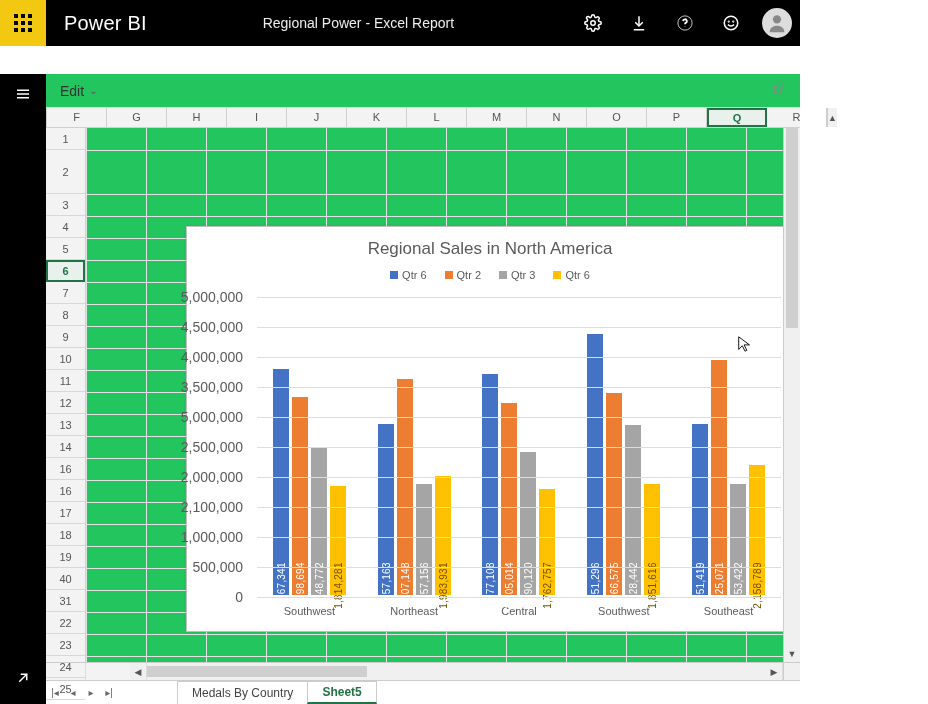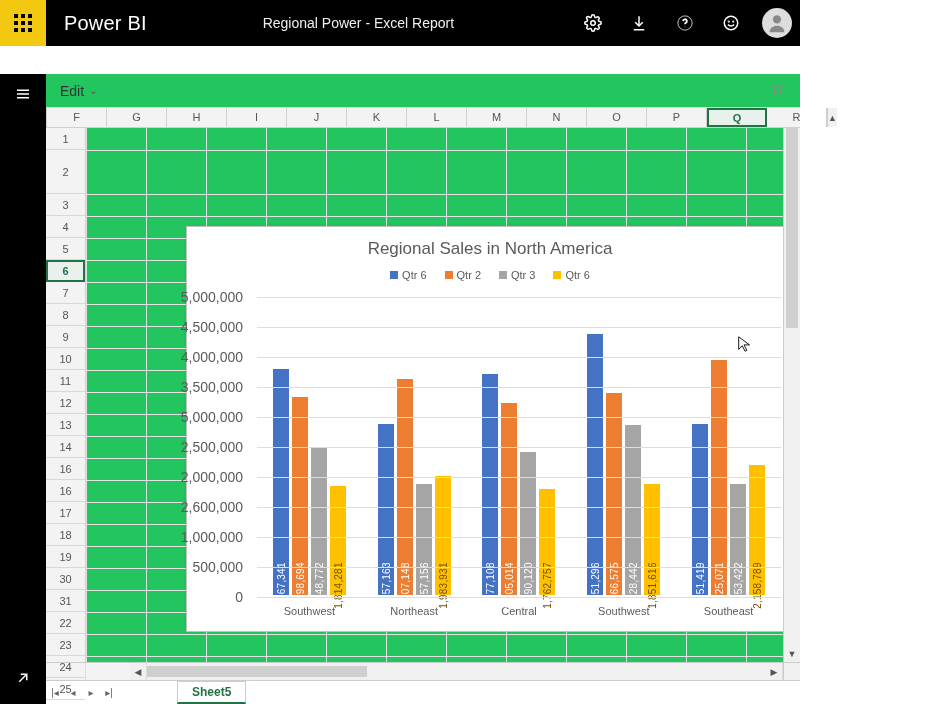--- a/index.html
+++ b/index.html
@@ -223,21 +223,21 @@
             <div class="rh">10</div>
             <div class="rh">11</div>
             <div class="rh">12</div>
             <div class="rh">13</div>
             <div class="rh">14</div>
             <div class="rh">16</div>
             <div class="rh">16</div>
             <div class="rh">17</div>
             <div class="rh">18</div>
             <div class="rh">19</div>
-            <div class="rh">30</div>
+            <div class="rh">40</div>
             <div class="rh">31</div>
             <div class="rh">22</div>
             <div class="rh">23</div>
             <div class="rh">24</div>
             <div class="rh">25</div>
           </div>
 
         <div class="cells" id="cells">
           <div class="gridlines" id="gridlines">
               <div class="gv" style="left: 0px;"></div>
@@ -299,21 +299,21 @@
                 <div class="lg">
                   <span class="sw" style="background: rgb(255, 192, 0);"></span>
                   <span>Qtr 6</span>
                 </div>
               </div>
             <div class="plot" id="plot">
               <div class="yaxis" id="yaxis">
                   <div class="ytick" style="top: 300px;">0</div>
                   <div class="ytick" style="top: 270px;">500,000</div>
                   <div class="ytick" style="top: 240px;">1,000,000</div>
-                  <div class="ytick" style="top: 210px;">2,600,000</div>
+                  <div class="ytick" style="top: 210px;">2,100,000</div>
                   <div class="ytick" style="top: 180px;">2,000,000</div>
                   <div class="ytick" style="top: 150px;">2,500,000</div>
                   <div class="ytick" style="top: 120px;">5,000,000</div>
                   <div class="ytick" style="top: 90px;">3,500,000</div>
                   <div class="ytick" style="top: 60px;">4,000,000</div>
                   <div class="ytick" style="top: 30px;">4,500,000</div>
                   <div class="ytick" style="top: 0px;">5,000,000</div>
                 </div>
               <div class="xaxis" id="xaxis">
                   <div class="xl">Southwest</div>
@@ -434,18 +434,19 @@
         <div class="corner"></div>
       </div>
 
       <div class="tabstrip">
         <div class="tabnav">|◂</div>
         <div class="tabnav">◂</div>
         <div class="tabnav">▸</div>
         <div class="tabnav">▸|</div>
         <div class="tabspace"></div>
         <div id="sheettabs" style="display:flex;">
+            <div class="sheet-tab">Medals By Country</div>
             <div class="sheet-tab active">Sheet5</div>
           </div>
       </div>
     </div>
   </div>
 </div>
 
 </body></html>

